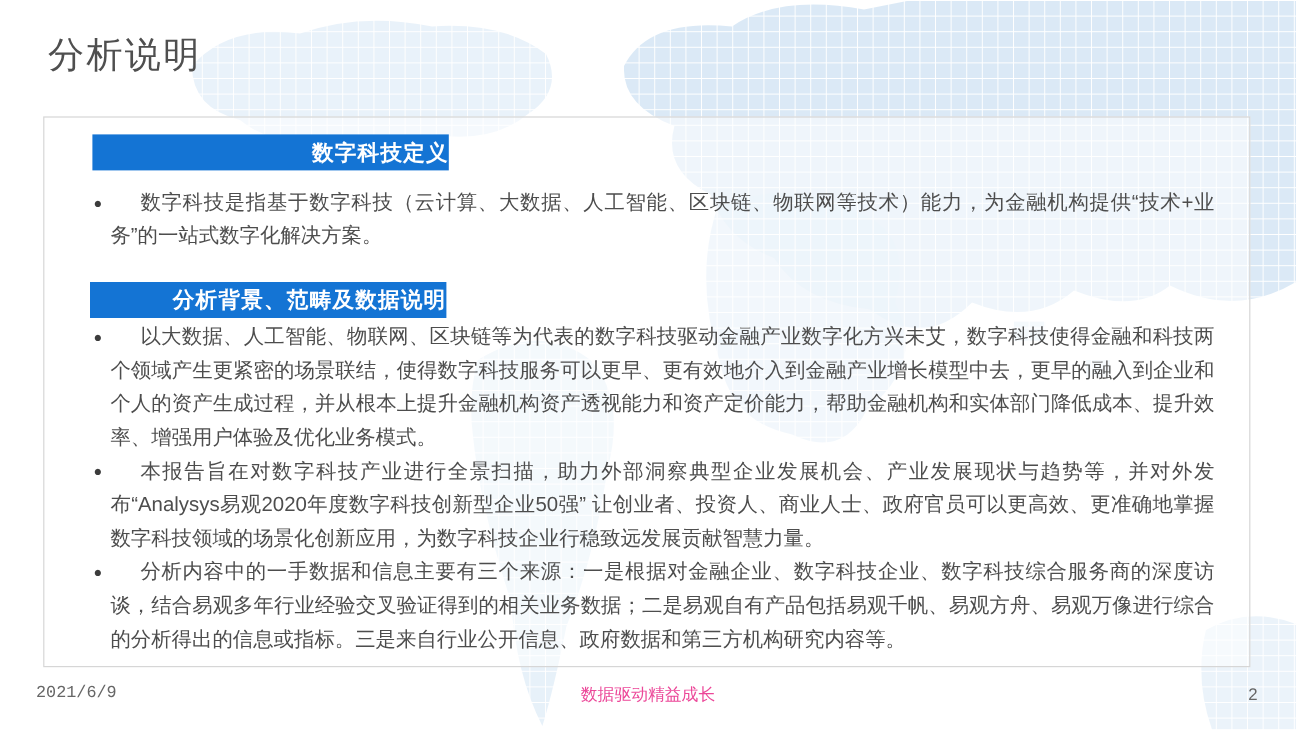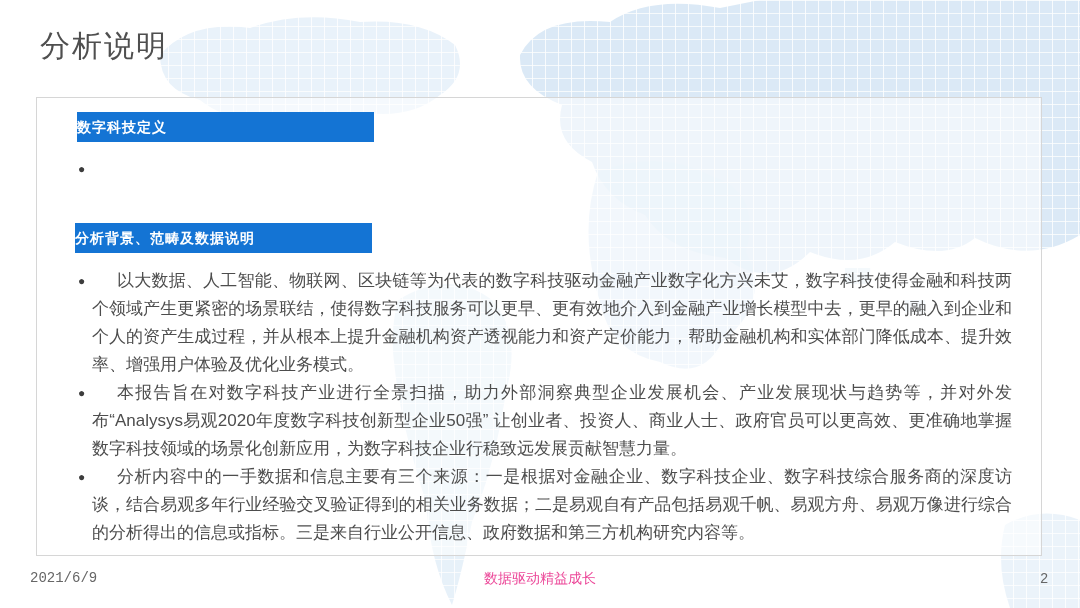--- a/index.html
+++ b/index.html
@@ -40,23 +40,23 @@
     background: rgba(255, 255, 255, 0.55);
     border: 1px solid #d6d6d6;
     z-index: 1;
   }
 
   .section-header {
     position: absolute;
     height: 30px;
     width: 297px;
     color: #ffffff;
-    font-size: 14px;
+    font-size: 18px;
     font-weight: bold;
-    text-align: left;
+    text-align: right;
     line-height: 30px;
     letter-spacing: 1px;
   }
   .section-header.h1 { left: 40px; top: 14px; }
   .section-header.h2 { left: 38px; top: 125px; }
 
   .bullet-group {
     position: absolute;
     left: 55px;
     right: 29px;
@@ -139,25 +139,25 @@
   </svg>
 
   <div class="page-title">分析说明</div>
 
   <div class="card">
 
     <div class="section-header h1" style="background: rgb(20, 116, 212);">数字科技定义</div>
 
     <div class="bullet-group g1">
       <p class="bullet">
-        <span class="dot">●</span>
+        <span class="dot">●</span><span>数字科技是指基于数字科技（云计算、大数据、人工智能、区块链、物联网等技术）能力，为金融机构提供“技术+业务”的一站式数字化解决方案。</span>
       </p>
     </div>
 
-    <div class="section-header h2" style="background: rgb(20, 116, 212);">分析背景、范畴及数据说明</div>
+    <div class="section-header h2" style="background: rgb(20, 116, 212); margin-top: 12px;">分析背景、范畴及数据说明</div>
 
     <div class="bullet-group g2">
       <p class="bullet">
         <span class="dot">●</span><span>以大数据、人工智能、物联网、区块链等为代表的数字科技驱动金融产业数字化方兴未艾，数字科技使得金融和科技两个领域产生更紧密的场景联结，使得数字科技服务可以更早、更有效地介入到金融产业增长模型中去，更早的融入到企业和个人的资产生成过程，并从根本上提升金融机构资产透视能力和资产定价能力，帮助金融机构和实体部门降低成本、提升效率、增强用户体验及优化业务模式。</span>
       </p>
       <p class="bullet">
         <span class="dot">●</span><span>本报告旨在对数字科技产业进行全景扫描，助力外部洞察典型企业发展机会、产业发展现状与趋势等，并对外发布“Analysys易观2020年度数字科技创新型企业50强” 让创业者、投资人、商业人士、政府官员可以更高效、更准确地掌握数字科技领域的场景化创新应用，为数字科技企业行稳致远发展贡献智慧力量。</span>
       </p>
       <p class="bullet">
         <span class="dot">●</span><span>分析内容中的一手数据和信息主要有三个来源：一是根据对金融企业、数字科技企业、数字科技综合服务商的深度访谈，结合易观多年行业经验交叉验证得到的相关业务数据；二是易观自有产品包括易观千帆、易观方舟、易观万像进行综合的分析得出的信息或指标。三是来自行业公开信息、政府数据和第三方机构研究内容等。</span>

